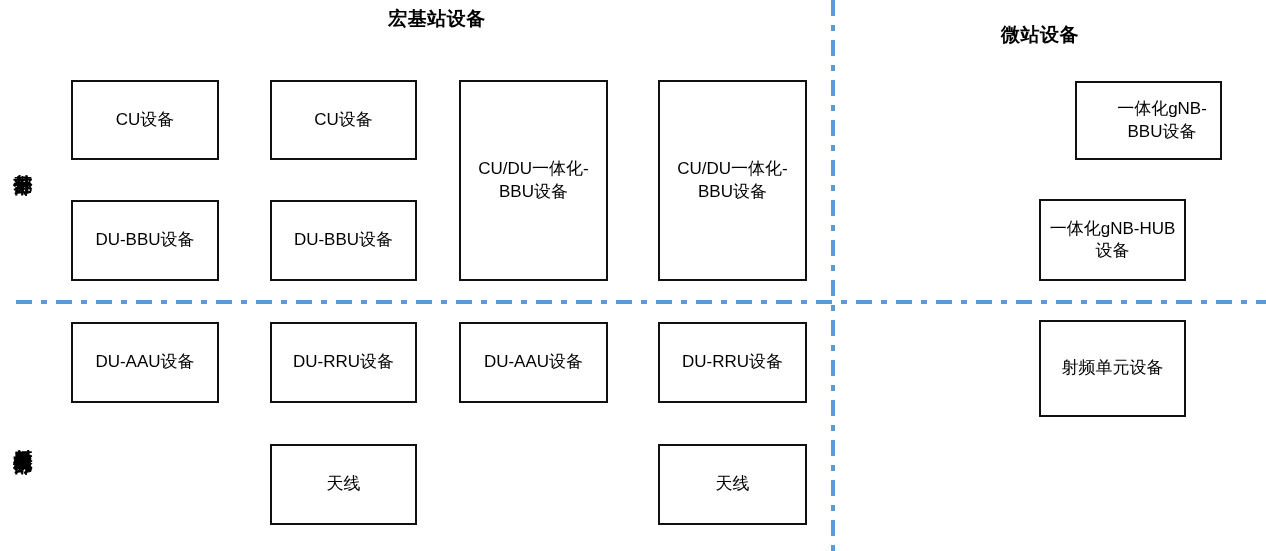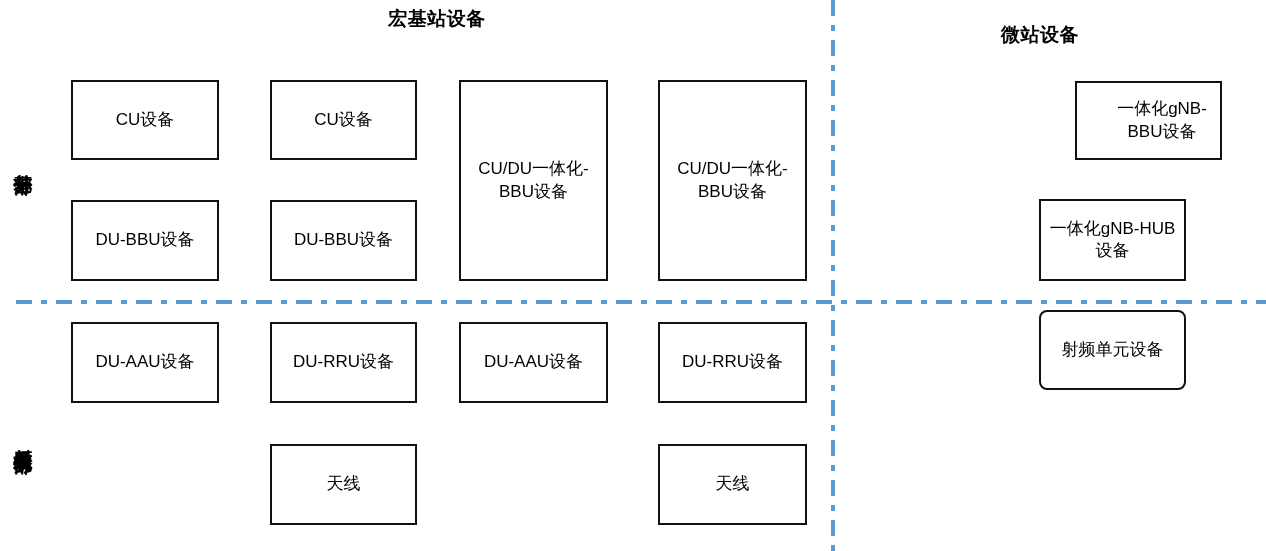--- a/index.html
+++ b/index.html
@@ -107,14 +107,14 @@
     <div class="box" style="left: 270px; top: 200px; width: 147px; height: 81px;">DU-BBU设备</div>
     <div class="box" style="left: 270px; top: 322px; width: 147px; height: 81px;">DU-RRU设备</div>
     <div class="box" style="left: 270px; top: 444px; width: 147px; height: 81px;">天线</div>
     <div class="box" style="left: 459px; top: 80px; width: 149px; height: 201px;">CU/DU一体化-BBU设备</div>
     <div class="box" style="left: 459px; top: 322px; width: 149px; height: 81px;">DU-AAU设备</div>
     <div class="box" style="left: 658px; top: 80px; width: 149px; height: 201px;">CU/DU一体化-BBU设备</div>
     <div class="box" style="left: 658px; top: 322px; width: 149px; height: 81px;">DU-RRU设备</div>
     <div class="box" style="left: 658px; top: 444px; width: 149px; height: 81px;">天线</div>
     <div class="box" style="left: 1075px; top: 81px; width: 147px; height: 79px; padding-left: 33px;">一体化gNB-BBU设备</div>
     <div class="box" style="left: 1039px; top: 199px; width: 147px; height: 82px;">一体化gNB-HUB设备</div>
-    <div class="box" style="left: 1039px; top: 310px; width: 147px; height: 80px; border-radius: 8px;">射频单元设备</div>
+    <div class="box" style="left: 1039px; top: 320px; width: 147px; height: 97px;">射频单元设备</div>
   </div>
 
 </body></html>

